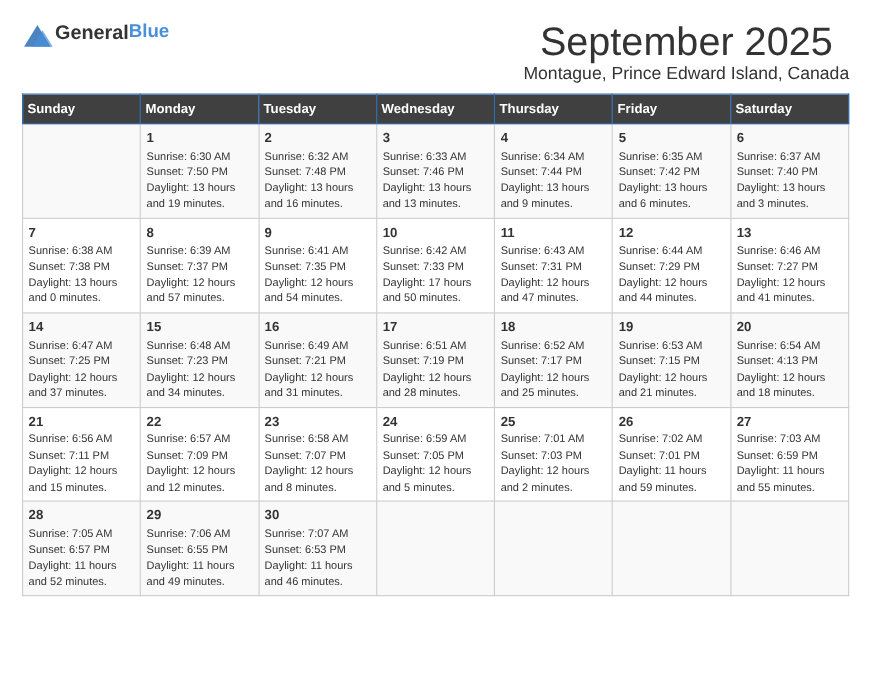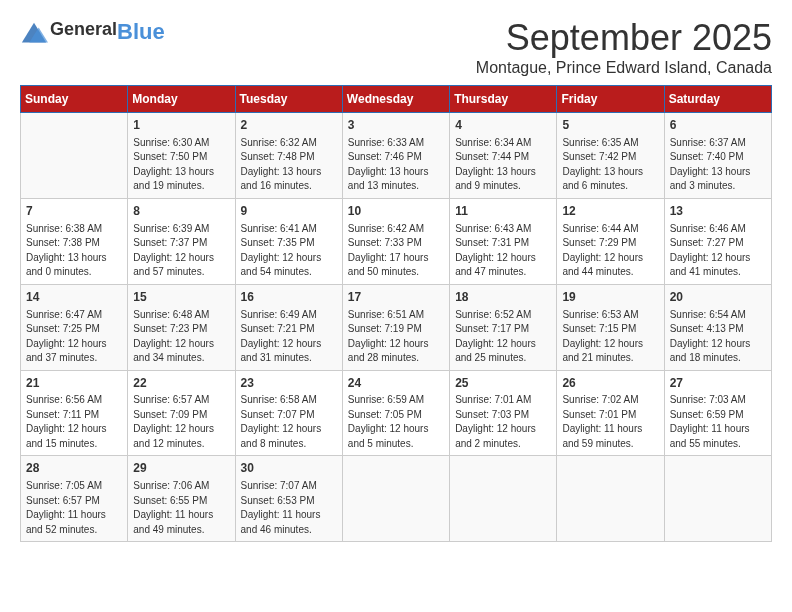--- a/index.html
+++ b/index.html
@@ -21,51 +21,52 @@
       align-items: flex-start;
       margin-top: 4px;
     }
     .logo-text-general {
       font-size: 18px;
       font-weight: bold;
       color: #333;
       line-height: 1.1;
     }
     .logo-text-blue {
-      font-size: 22px;
+      font-size: 17px;
       font-weight: bold;
       color: #4a90d9;
       line-height: 1.1;
     }
     .logo-icon {
       width: 28px;
       height: 28px;
       margin-right: 2px;
     }
     .title-area {
       text-align: right;
     }
     .month-title {
       font-size: 36px;
       font-weight: normal;
       color: #333;
       line-height: 1.2;
+      text-align: center;
     }
     .location-title {
       font-size: 16px;
       color: #333;
       font-weight: normal;
     }
     table {
       width: 100%;
       border-collapse: collapse;
       font-size: 10.5px;
     }
     thead tr th {
-      background-color: #b91c1c;
+      background-color: #404040;
       color: #fff;
       padding: 6px 4px;
       text-align: left;
       font-size: 12px;
       font-weight: bold;
       border: 1px solid #2d6db5;
     }
     tbody tr td {
       border: 1px solid #ccc;
       vertical-align: top;

